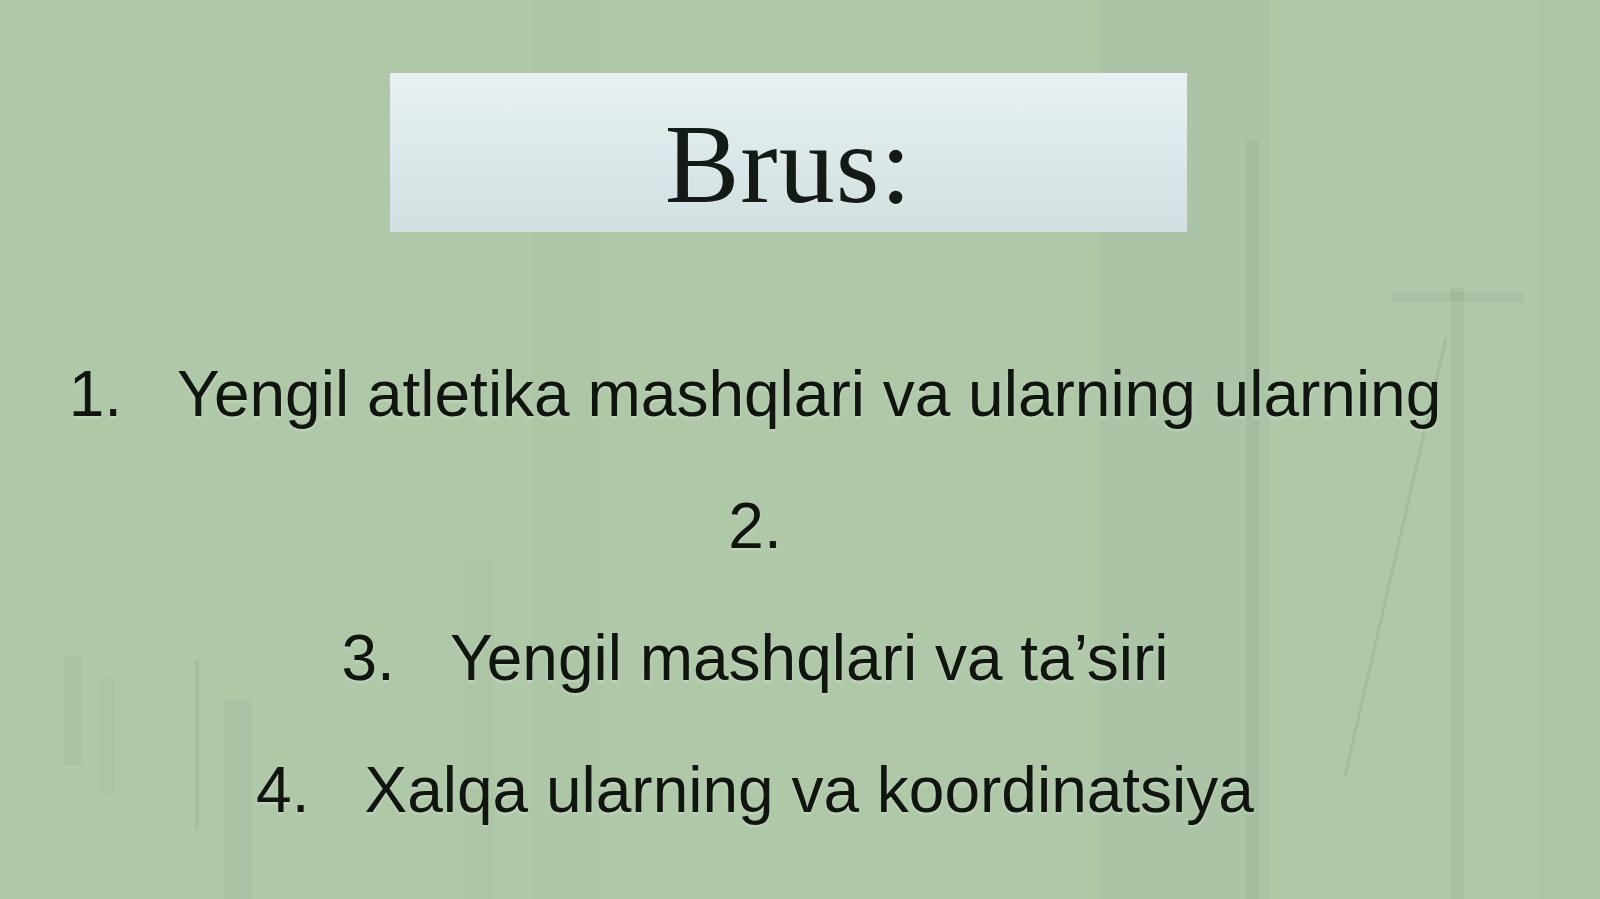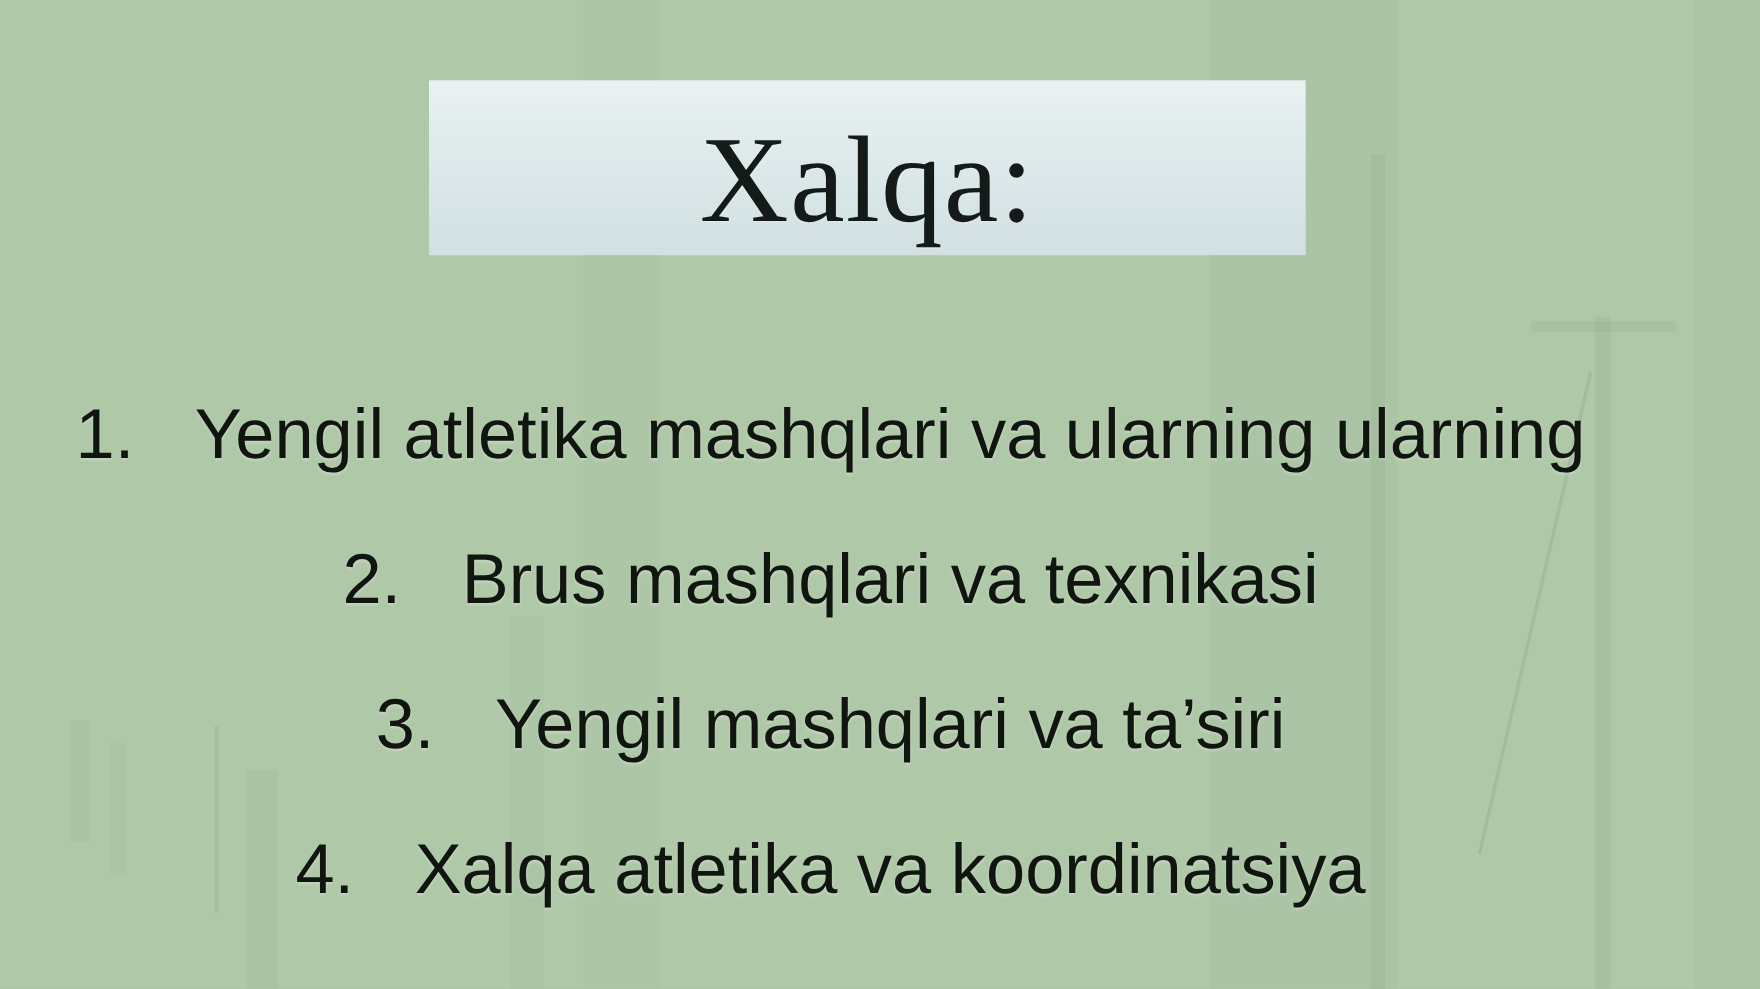--- a/index.html
+++ b/index.html
@@ -64,35 +64,34 @@
   <div class="ghost pole-2"></div>
   <div class="ghost crossbar"></div>
   <div class="ghost cable"></div>
   <div class="ghost strip-a"></div>
   <div class="ghost strip-b"></div>
   <div class="ghost thin-line"></div>
   <div class="ghost strip-c"></div>
   <div class="ghost strip-d"></div>
 
   <div class="title-box">
-    <span class="title-text">Xalqa:</span>
+    <span class="title-text">Brus:</span>
   </div>
 
   <div class="plan-list">
     <div class="plan-row">
       <span class="plan-num">1.</span>
       <span class="plan-text">Yengil atletika mashqlari va ularning ularning</span>
     </div>
     <div class="plan-row">
       <span class="plan-num">2.</span>
-      <span class="plan-text">Brus mashqlari va texnikasi</span>
     </div>
     <div class="plan-row">
       <span class="plan-num">3.</span>
       <span class="plan-text">Yengil mashqlari va ta’siri</span>
     </div>
     <div class="plan-row">
       <span class="plan-num">4.</span>
-      <span class="plan-text">Xalqa atletika va koordinatsiya</span>
+      <span class="plan-text">Xalqa ularning va koordinatsiya</span>
     </div>
   </div>
 
 </div>
 
 </body></html>

